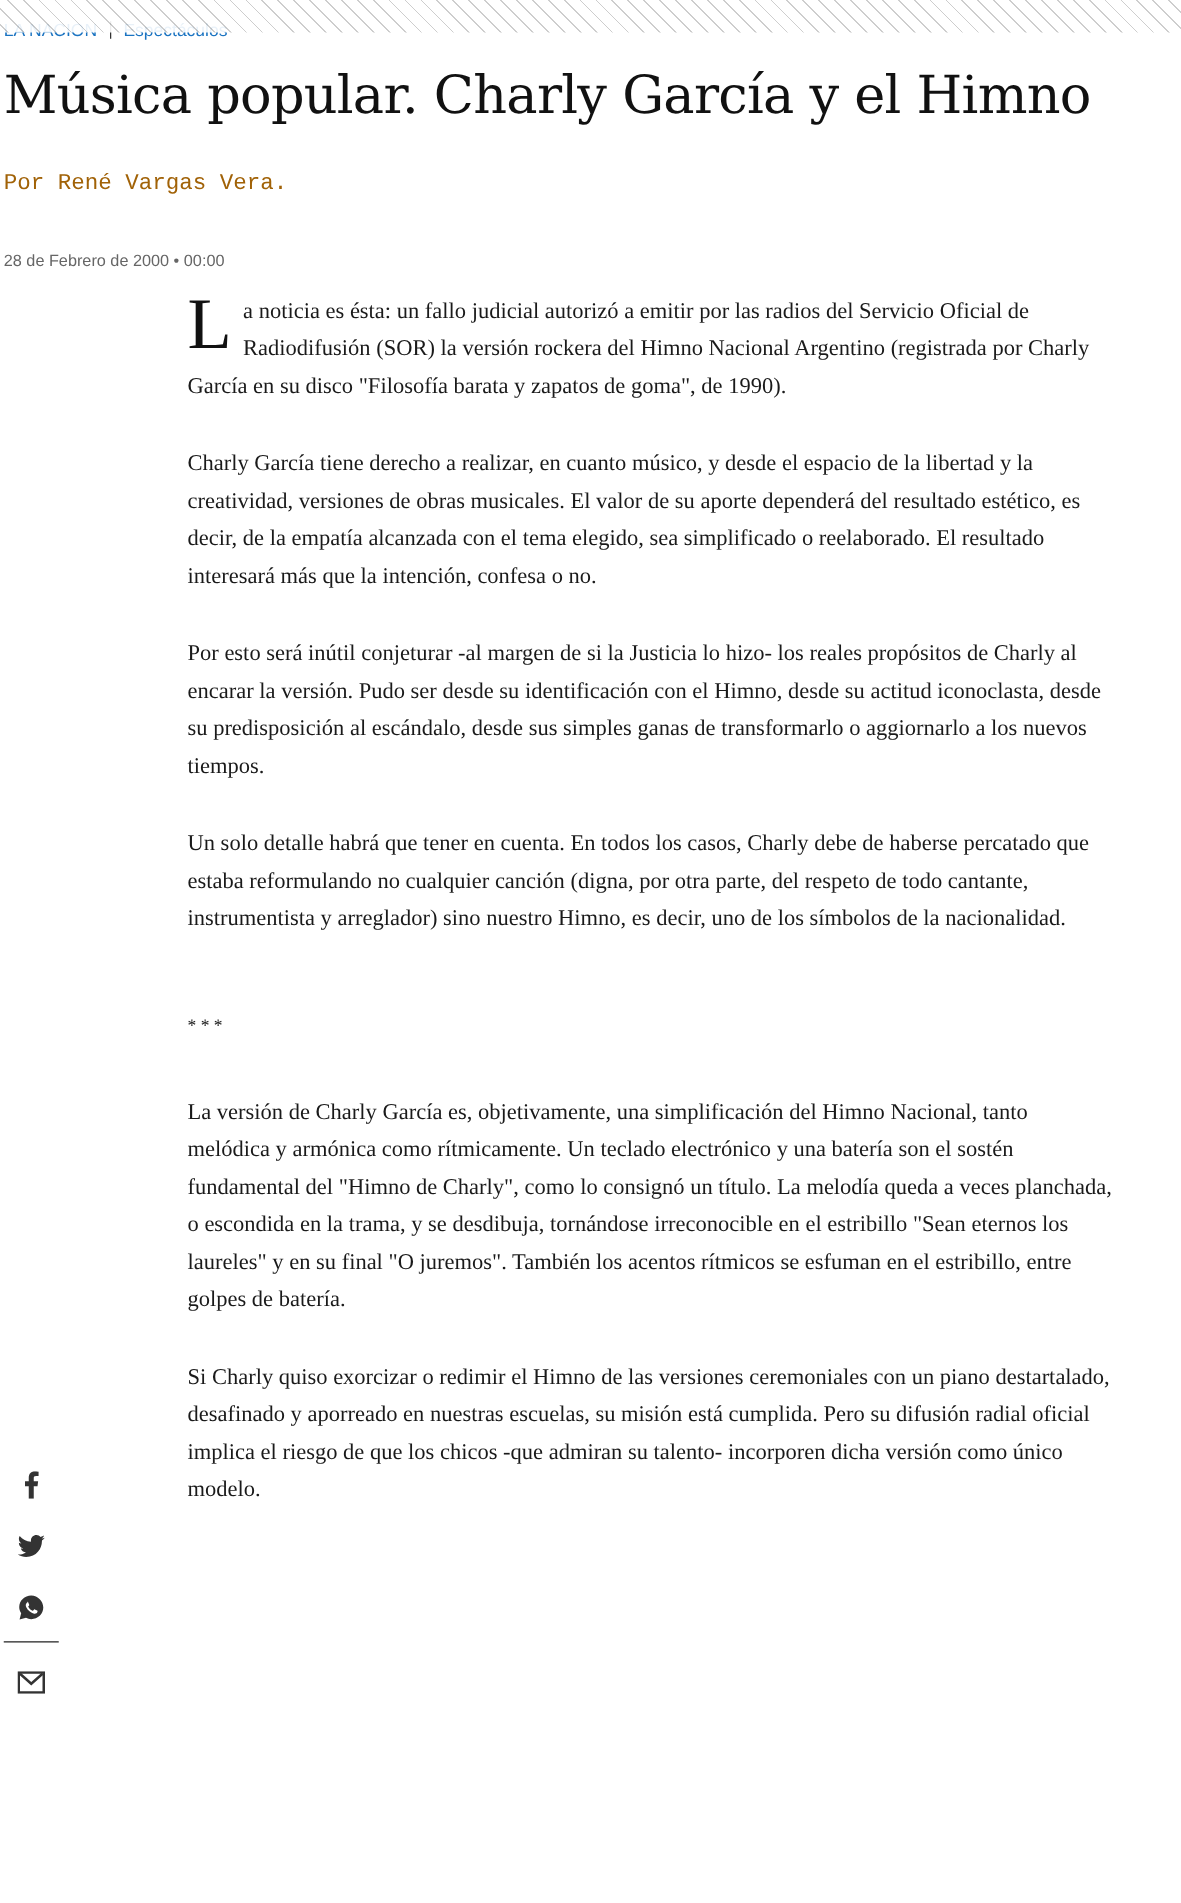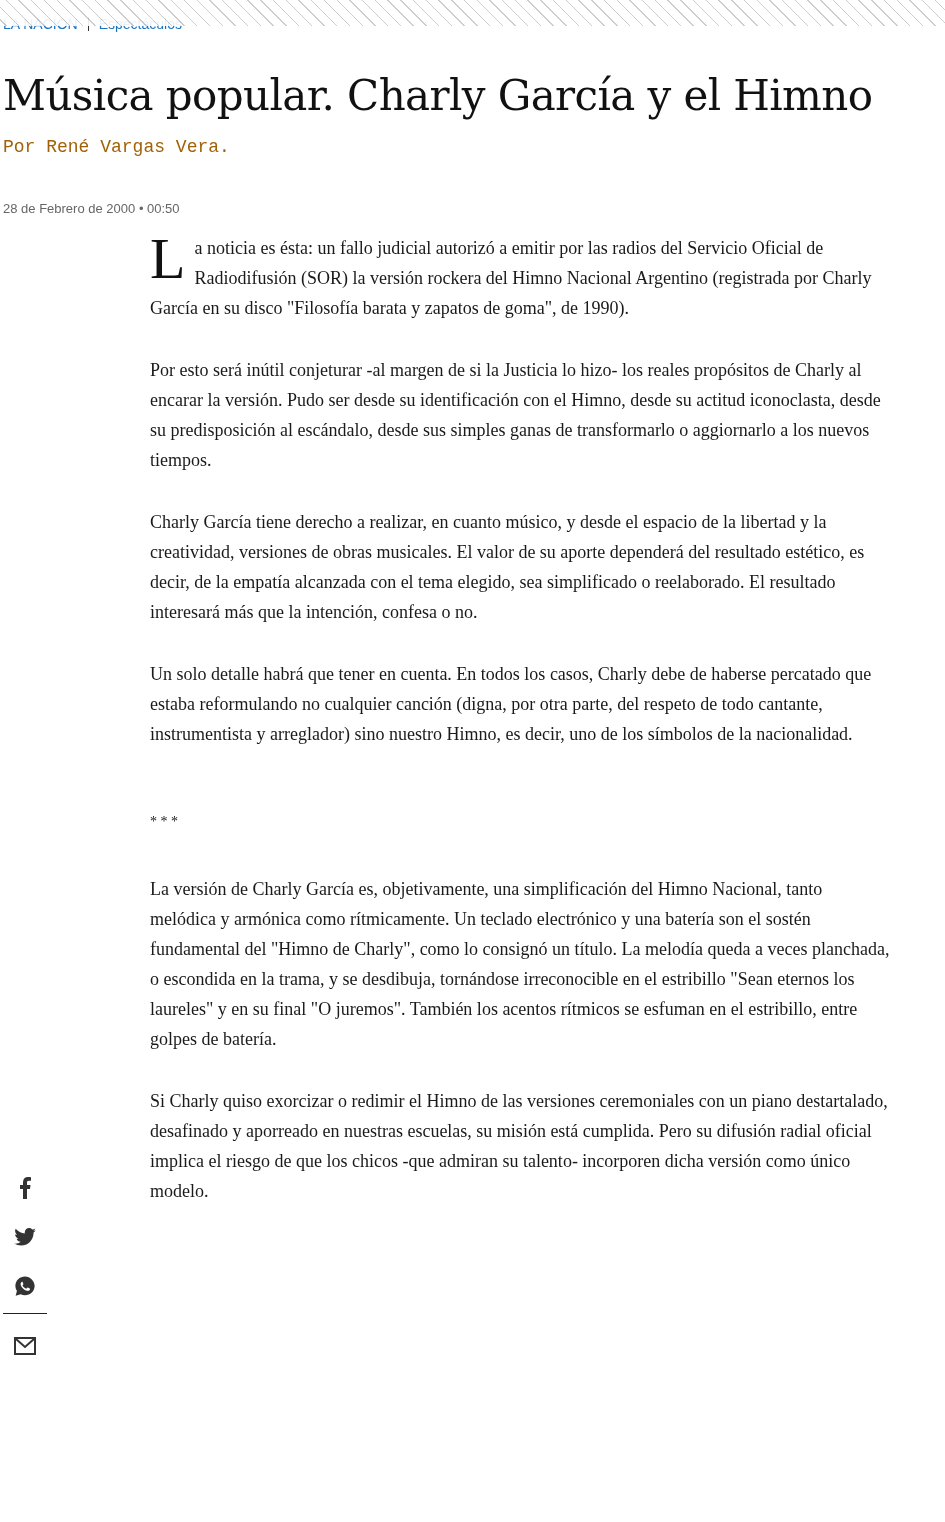--- a/index.html
+++ b/index.html
@@ -40,21 +40,21 @@
     }
     .breadcrumb a { color: #1a73c1; text-decoration: none; }
     .breadcrumb .sep {
       display: inline-block;
       width: 1px; height: 14px;
       background: #333333;
       margin: 0 4px;
     }
     .headline {
       position: absolute;
-      left: 3px; top: 68px;
+      left: 3px; top: 48px;
       margin: 0;
       font-family: "DejaVu Serif", serif;
       font-weight: normal;
       font-size: 42px;
       line-height: 56px;
       letter-spacing: -0.6px;
       color: #111111;
       white-space: nowrap;
       text-align: center;
     }
@@ -131,29 +131,29 @@
 <nav class="breadcrumb">
   <a href="#">LA NACION</a>
   <span class="sep"></span>
   <a href="#">Espectáculos</a>
 </nav>
 
 <h1 class="headline">Música popular. Charly García y el Himno</h1>
 
 <div class="byline">Por René Vargas Vera.</div>
 
-<div class="dateline">28 de Febrero de 2000 • 00:50</div>
+<div class="dateline">28 de Febrero de 2000 • 00:00</div>
 
 <article class="article-body">
   <p><span class="dropcap">L</span><span>a noticia es ésta: un fallo judicial autorizó a emitir por las radios del Servicio Oficial de Radiodifusión (SOR) la versión rockera del Himno Nacional Argentino (registrada por Charly García en su disco "Filosofía barata y zapatos de goma", de 1990).</span></p>
 
 
+  <p>Charly García tiene derecho a realizar, en cuanto músico, y desde el espacio de la libertad y la creatividad, versiones de obras musicales. El valor de su aporte dependerá del resultado estético, es decir, de la empatía alcanzada con el tema elegido, sea simplificado o reelaborado. El resultado interesará más que la intención, confesa o no.</p>
+
   <p>Por esto será inútil conjeturar -al margen de si la Justicia lo hizo- los reales propósitos de Charly al encarar la versión. Pudo ser desde su identificación con el Himno, desde su actitud iconoclasta, desde su predisposición al escándalo, desde sus simples ganas de transformarlo o aggiornarlo a los nuevos tiempos.</p>
-
-  <p>Charly García tiene derecho a realizar, en cuanto músico, y desde el espacio de la libertad y la creatividad, versiones de obras musicales. El valor de su aporte dependerá del resultado estético, es decir, de la empatía alcanzada con el tema elegido, sea simplificado o reelaborado. El resultado interesará más que la intención, confesa o no.</p>
 
   <p class="gap-after">Un solo detalle habrá que tener en cuenta. En todos los casos, Charly debe de haberse percatado que estaba reformulando no cualquier canción (digna, por otra parte, del respeto de todo cantante, instrumentista y arreglador) sino nuestro Himno, es decir, uno de los símbolos de la nacionalidad.</p>
 
 
   <div class="stars">* * *</div>
 
   <p>La versión de Charly García es, objetivamente, una simplificación del Himno Nacional, tanto melódica y armónica como rítmicamente. Un teclado electrónico y una batería son el sostén fundamental del "Himno de Charly", como lo consignó un título. La melodía queda a veces planchada, o escondida en la trama, y se desdibuja, tornándose irreconocible en el estribillo "Sean eternos los laureles" y en su final "O juremos". También los acentos rítmicos se esfuman en el estribillo, entre golpes de batería.</p>
 
   <p>Si Charly quiso exorcizar o redimir el Himno de las versiones ceremoniales con un piano destartalado, desafinado y aporreado en nuestras escuelas, su misión está cumplida. Pero su difusión radial oficial implica el riesgo de que los chicos -que admiran su talento- incorporen dicha versión como único modelo.</p>
 </article>

